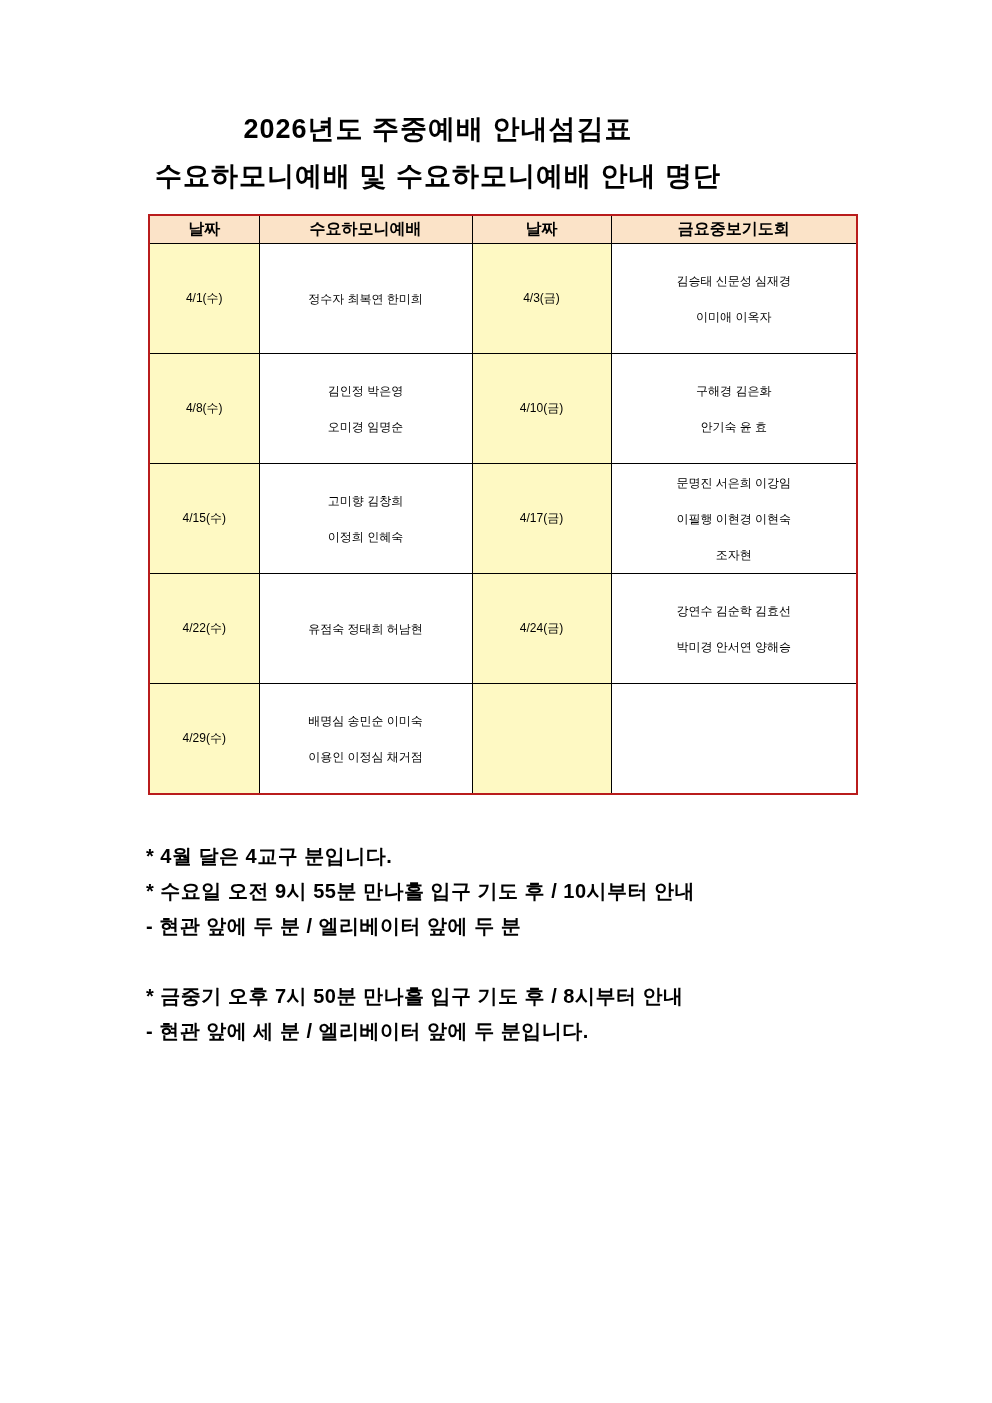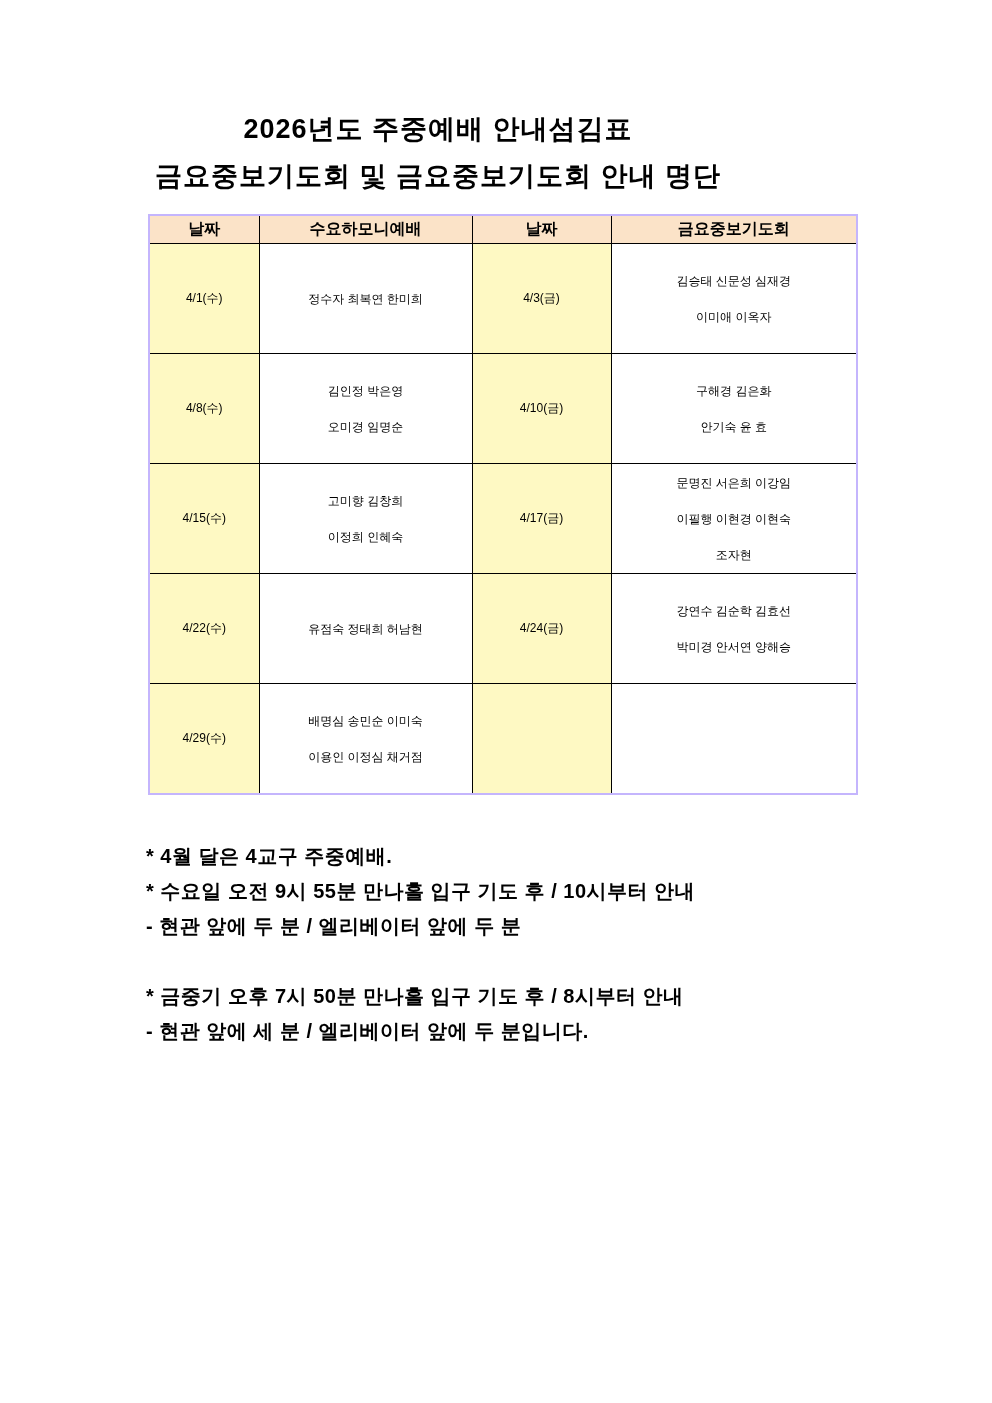--- a/index.html
+++ b/index.html
@@ -19,21 +19,21 @@
     font-weight: bold;
     font-size: 27px;
     line-height: 47px;
     letter-spacing: 1px;
   }
   table.schedule {
     border-collapse: collapse;
     table-layout: fixed;
     margin: 14px 0 0 148px;
     width: 708px;
-    border: 2px solid #c4b5fd;
+    border: 2px solid #b91c1c;
   }
   table.schedule th, table.schedule td {
     border: 1px solid #000000;
     text-align: center;
     vertical-align: middle;
     padding: 0;
     overflow: hidden;
   }
   table.schedule th {
     background: #FBE3C8;
@@ -57,21 +57,21 @@
   }
   .notes-block2 { margin-top: 35px; }
 </style>
 </head>
 <body>
 
 <div class="page">
 
   <div class="titles">
     <div>2026년도 주중예배 안내섬김표</div>
-    <div>금요중보기도회 및 금요중보기도회 안내 명단</div>
+    <div>수요하모니예배 및 수요하모니예배 안내 명단</div>
   </div>
 
   <table class="schedule">
     <colgroup>
       <col class="col-date1">
         <col class="col-names1">
         <col class="col-date2">
         <col class="col-names2">
     </colgroup>
     <thead>
@@ -119,21 +119,21 @@
         <td class="names-cell">배명심 송민순 이미숙
 이용인 이정심 채거점</td>
         <td class="date-cell"></td>
         <td class="names-cell"></td>
       </tr>
     </tbody>
   </table>
 
   <div class="notes">
     <div class="notes-block1">
-      <div>* 4월 달은 4교구 주중예배.</div>
+      <div>* 4월 달은 4교구 분입니다.</div>
       <div>* 수요일 오전 9시 55분 만나홀 입구 기도 후 / 10시부터 안내</div>
       <div>- 현관 앞에 두 분 / 엘리베이터 앞에 두 분</div>
     </div>
     <div class="notes-block2">
       <div>* 금중기 오후 7시 50분 만나홀 입구 기도 후 / 8시부터 안내</div>
       <div>- 현관 앞에 세 분 / 엘리베이터 앞에 두 분입니다.</div>
     </div>
   </div>
 
 </div>

